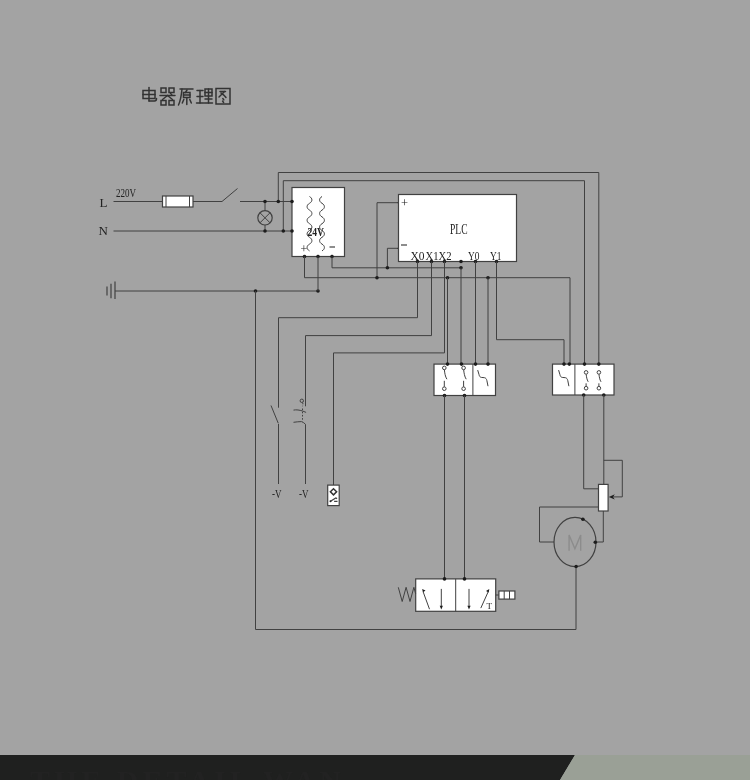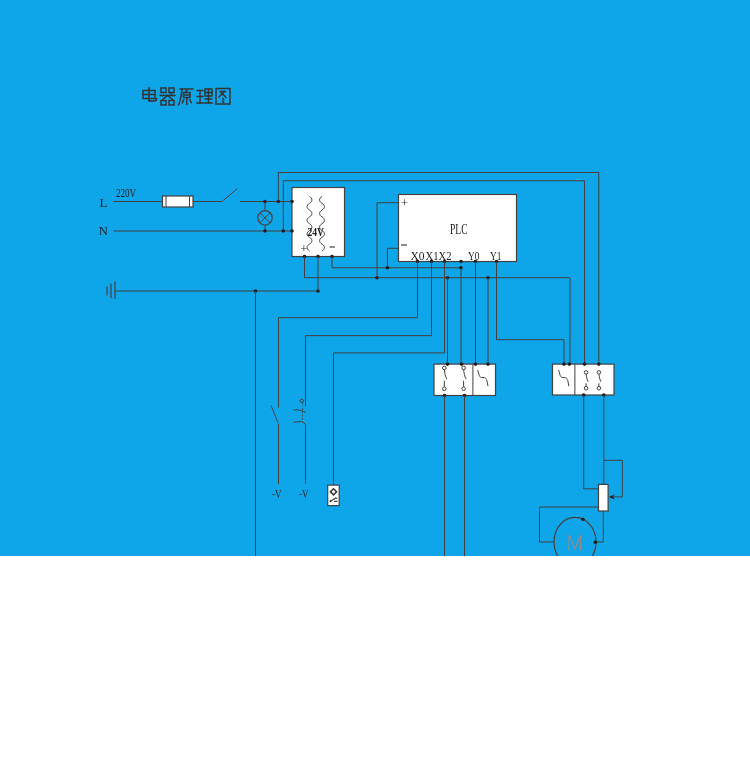--- a/index.html
+++ b/index.html
@@ -1,16 +1,16 @@
 <!DOCTYPE html>
 <html><head>
 <meta charset="utf-8">
 <style>
 html,body{margin:0;padding:0;background:#fff;}
-#page{position:relative;width:750px;height:556px;background:#0ea5e9;overflow:hidden;}
+#page{position:relative;width:750px;height:780px;background:#a3a3a3;overflow:hidden;}
 svg{display:block;transform:translateZ(0);}
 text{font-family:"Liberation Serif", serif;fill:#222;}
 .ln{stroke:#414141;stroke-width:1;fill:none;}
 .ln2{stroke:#414141;stroke-width:1.2;fill:none;}
 .bx{stroke:#414141;stroke-width:1.2;fill:#fff;}
 .dt{fill:#1d1d1d;stroke:none;}
 .tt{stroke:#333;stroke-width:1.5;fill:none;stroke-linecap:round;}
 </style>
 </head>
 <body>

